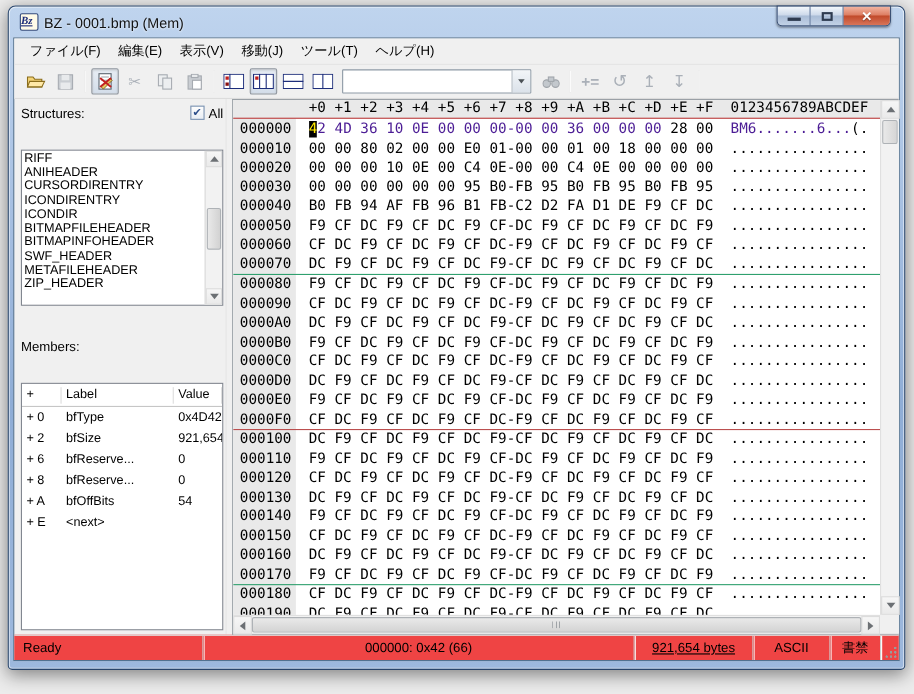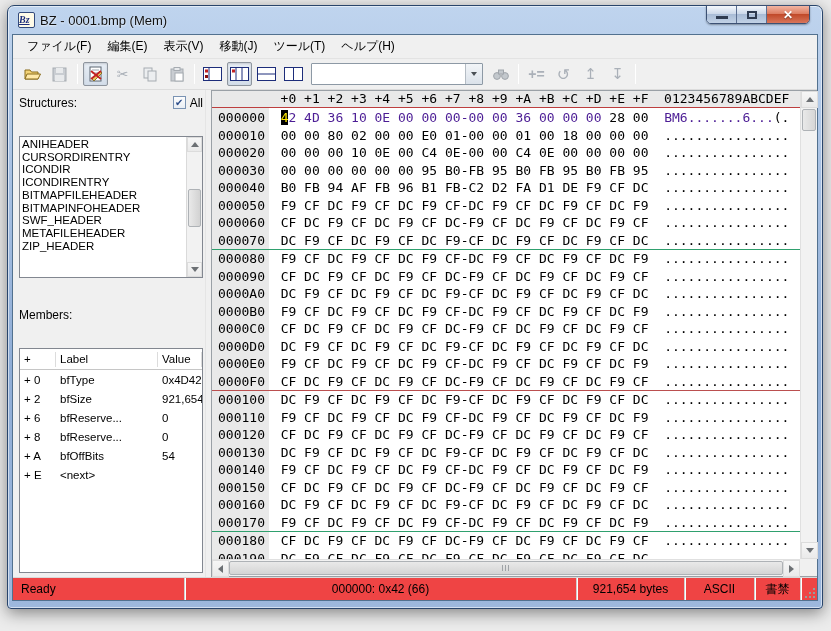--- a/index.html
+++ b/index.html
@@ -87,21 +87,21 @@
   .hthumb{ flex:1; margin:1px 0; background:linear-gradient(180deg,#e9e9e9,#d4d4d4); border:1px solid #aeb2b6; border-radius:2px; position:relative;}
   .hthumb::after{ content:""; position:absolute; left:50%; top:3px; bottom:3px; width:8px; margin-left:-4px;
     background:repeating-linear-gradient(90deg,#9fa3a7 0 1px,transparent 1px 3px);}
   .list-vscroll{ position:absolute; right:0; top:0; bottom:0; width:16px; background:#f2f2f2; border-left:1px solid #dadada;}
   .list-thumb{ position:absolute; left:1px; right:1px; top:52px; height:38px; background:linear-gradient(90deg,#e9e9e9,#d2d2d2); border:1px solid #aeb2b6; border-radius:2px;}
 
   .statusbar{ height:23px; background:#ef4444; border-top:1px solid #d9d9d9; display:flex; align-items:stretch; font-size:12px;}
   .sb-panel{ display:flex; align-items:center; padding:0 8px; border-right:1px solid #cfcfcf; box-shadow:1px 0 0 #fff;}
   .sb-ready{ flex:0 0 172px; }
   .sb-pos{ flex:1; justify-content:center;}
-  .sb-bytes{ flex:0 0 108px; justify-content:center;}
+  .sb-bytes{ flex:0 0 108px; justify-content:center;text-decoration:underline;}
   .sb-enc{ flex:0 0 70px; justify-content:center;}
   .sb-wp{ flex:0 0 46px; justify-content:center;}
   .sb-grip{ width:16px; border-right:none; box-shadow:none; position:relative;}
   .sb-grip::after{ content:""; position:absolute; right:2px; bottom:2px; width:10px; height:10px;
     background:
       radial-gradient(circle at 9px 1px,#9a9a9a 1px,transparent 1.4px),
       radial-gradient(circle at 9px 5px,#9a9a9a 1px,transparent 1.4px),
       radial-gradient(circle at 5px 5px,#9a9a9a 1px,transparent 1.4px),
       radial-gradient(circle at 9px 9px,#9a9a9a 1px,transparent 1.4px),
       radial-gradient(circle at 5px 9px,#9a9a9a 1px,transparent 1.4px),
@@ -241,24 +241,25 @@
       <div class="sidebar">
         <div class="side-row">
           <span>Structures:</span>
           <span class="checkwrap">
             <span class="checkbox">✔</span>
             <span>All</span>
           </span>
         </div>
         <div class="listbox">
           <div class="items" id="structures-items">
+              <div>RIFF</div>
               <div>ANIHEADER</div>
               <div>CURSORDIRENTRY</div>
+              <div>ICONDIRENTRY</div>
               <div>ICONDIR</div>
-              <div>ICONDIRENTRY</div>
               <div>BITMAPFILEHEADER</div>
               <div>BITMAPINFOHEADER</div>
               <div>SWF_HEADER</div>
               <div>METAFILEHEADER</div>
               <div>ZIP_HEADER</div>
             </div>
           <div class="list-vscroll">
             <div class="sbtn" style="width:15px;height:15px;">
                 <div class="tri-up"></div>
               </div>

